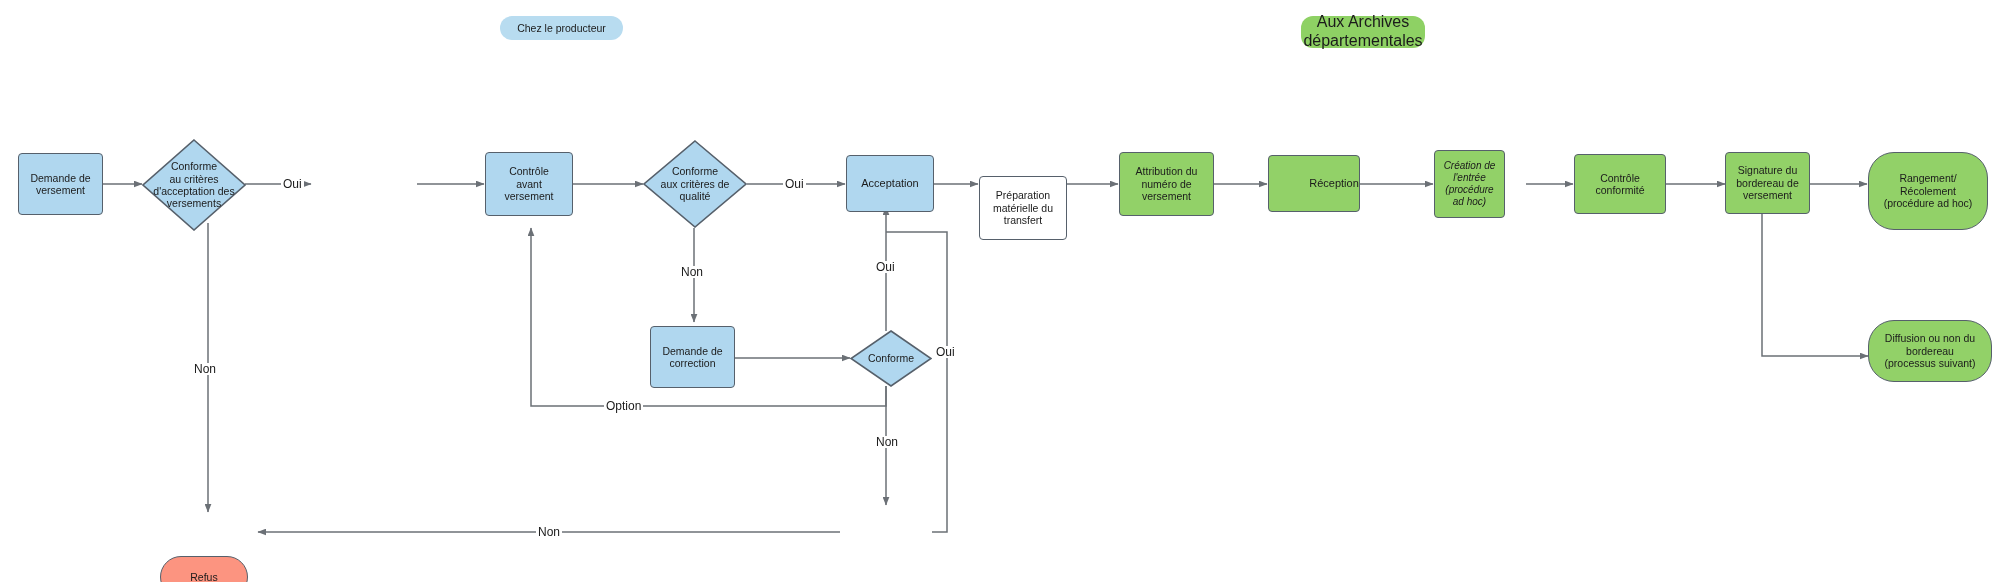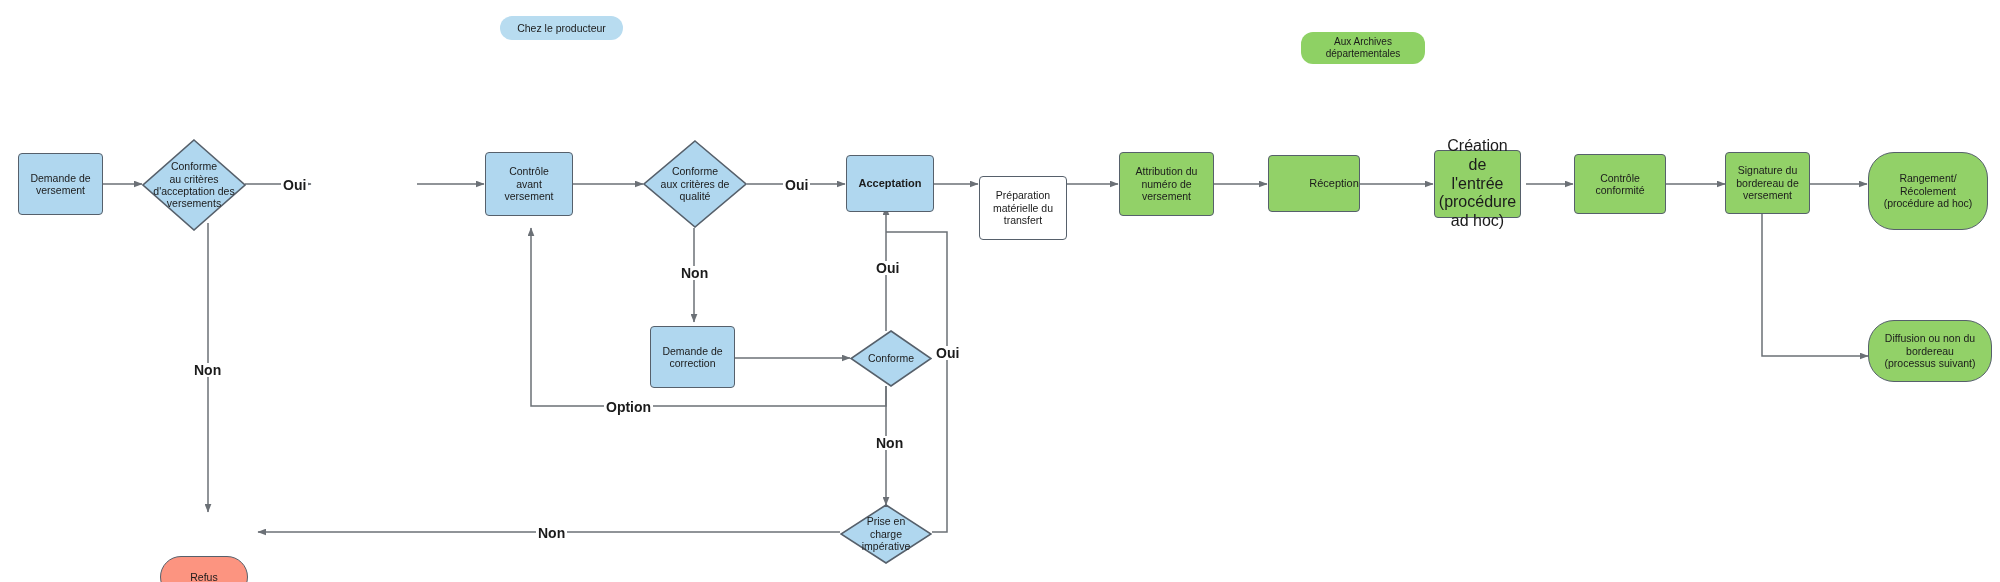--- a/index.html
+++ b/index.html
@@ -71,22 +71,22 @@
   
   .fill-blue   { background: #b0d7ef; }
   .fill-green  { background: #92d168; }
   .fill-white  { background: #ffffff; }
   .fill-red    { background: #fc9480; margin-top: 44px; }
   .badge-blue  { background: #b8dcf0; }
   .badge-green { background: #8ed164; }
 
   .edge-label {
     position: absolute;
-    font-size: 14px;
-    font-weight: bold;
+    font-size: 12px;
+    font-weight: normal;
     color: #1b1b1b;
     background: #ffffff;
     padding: 0 2px;
     white-space: nowrap;
     z-index: 4;
     line-height: 1;
   }
   .edge-path {
     fill: none;
     stroke: #6b7076;
@@ -164,21 +164,21 @@
   <div class="edge-label" style="left:874px; top:436px;">Non</div>
 
   <div class="edge-label" style="left:604px; top:400px;">Option</div>
 
   <div class="edge-label" style="left:536px; top:526px;">Non</div>
 
   <div class="node shape-badge badge-blue" style="left:500px; top:16px; width:123px; height:24px; font-size:10.5px;">
     <span class="node-label">Chez le producteur</span>
   </div>
 
-  <div class="node shape-badge badge-green" style="left:1301px; top:32px; width:124px; height:32px; font-size:10px;">
+  <div class="node shape-badge badge-green" style="left:1301px; top:16px; width:124px; height:32px; font-size:16px;">
     <span class="node-label">Aux Archives
 départementales</span>
   </div>
 
   <div class="node shape-rect fill-blue" style="left:18px; top:153px; width:85px; height:62px; font-size:10.5px;">
     <span class="node-label">Demande de
 versement</span>
   </div>
 
   <div class="node shape-diamond" style="left:142px; top:139px; width:104px; height:92px; font-size:10.5px;">
@@ -204,41 +204,41 @@
     <span class="diamond-bg">
       <svg viewBox="0 0 104 88" preserveAspectRatio="none">
         <polygon points="52,1 103,44 52,87 1,44" fill="#b0d7ef" stroke="#56606b" stroke-width="1.6"></polygon>
       </svg>
     </span>
     <span class="node-label">Conforme
 aux critères de
 qualité</span>
   </div>
 
-  <div class="node shape-rect fill-blue" style="left:846px; top:155px; width:88px; height:57px; font-size:11px;font-weight:bold;">
+  <div class="node shape-rect fill-blue" style="left:846px; top:155px; width:88px; height:57px; font-size:11px;">
     <span class="node-label">Acceptation</span>
   </div>
 
   <div class="node shape-rect fill-white" style="left:979px; top:152px; width:88px; height:64px; font-size:10.5px;margin-top:24px;">
     <span class="node-label">Préparation
 matérielle du
 transfert</span>
   </div>
 
   <div class="node shape-rect fill-green" style="left:1119px; top:152px; width:95px; height:64px; font-size:10.5px;">
     <span class="node-label">Attribution du
 numéro de
 versement</span>
   </div>
 
   <div class="node shape-rect fill-green" style="left:1268px; top:155px; width:92px; height:57px; font-size:11px;padding-left:40px;">
     <span class="node-label">Réception</span>
   </div>
 
-  <div class="node shape-rect fill-green" style="left:1434px; top:150px; width:87px; height:68px; font-size:16px;">
+  <div class="node shape-rect fill-green" style="left:1434px; top:150px; width:71px; height:68px; font-size:10px;font-style:italic;">
     <span class="node-label">Création de
 l'entrée
 (procédure
 ad hoc)</span>
   </div>
 
   <div class="node shape-rect fill-green" style="left:1574px; top:154px; width:92px; height:60px; font-size:10.5px;">
     <span class="node-label">Contrôle
 conformité</span>
   </div>
@@ -268,28 +268,18 @@
 
   <div class="node shape-diamond" style="left:850px; top:330px; width:82px; height:57px; font-size:10.5px;">
     <span class="diamond-bg">
       <svg viewBox="0 0 82 57" preserveAspectRatio="none">
         <polygon points="41,1 81,28.5 41,56 1,28.5" fill="#b0d7ef" stroke="#56606b" stroke-width="1.6"></polygon>
       </svg>
     </span>
     <span class="node-label">Conforme</span>
   </div>
 
-  <div class="node shape-diamond" style="left:840px; top:504px; width:92px; height:60px; font-size:10.5px;">
-    <span class="diamond-bg">
-      <svg viewBox="0 0 92 60" preserveAspectRatio="none">
-        <polygon points="46,1 91,30 46,59 1,30" fill="#b0d7ef" stroke="#56606b" stroke-width="1.6"></polygon>
-      </svg>
-    </span>
-    <span class="node-label">Prise en
-charge
-impérative</span>
-  </div>
 
   <div class="node shape-terminal fill-red" style="left:160px; top:512px; width:88px; height:42px; font-size:10.5px;">
     <span class="node-label">Refus</span>
   </div>
 
 </div>
 
 </body></html>

